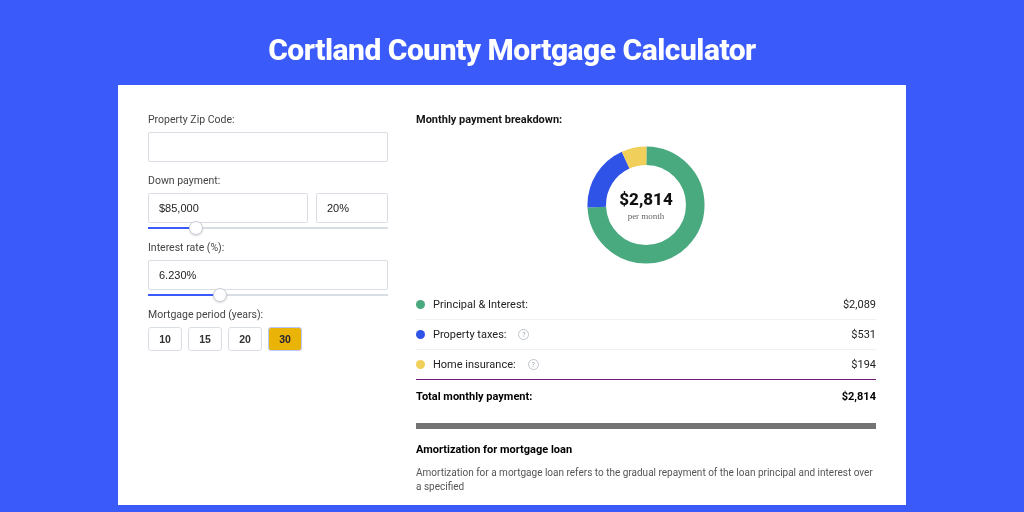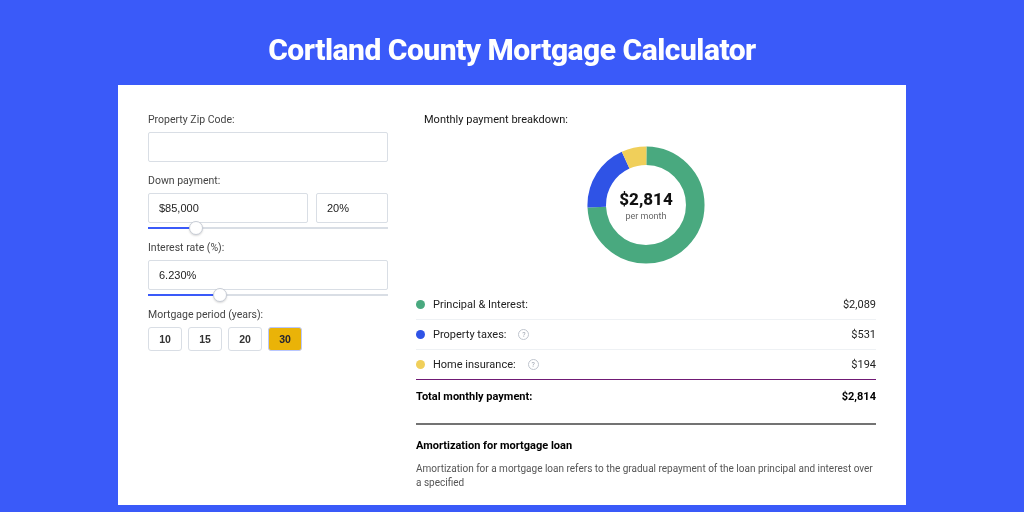--- a/index.html
+++ b/index.html
@@ -25,35 +25,35 @@
 
   .period-row { display: flex; gap: 6px; }
   .period-btn { width: 34px; height: 24px; border: 1px solid #d9dee5; background: #fff; font-size: 10.5px; color: #333; border-radius: 3px; cursor: pointer; font-weight: 600; }
   .period-btn.active { background: #eab308; border-color: #b9c7ff; color: #223; }
 
   .vet-row { display: flex; align-items: center; gap: 8px; margin-top: 14px; }
   .toggle { width: 28px; height: 16px; background: #e8eaee; border-radius: 10px; position: relative; }
   .toggle .knob { position: absolute; left: 1px; top: 1px; width: 14px; height: 14px; background: #fff; border-radius: 50%; box-shadow: 0 1px 1px rgba(0,0,0,.2); }
   .vet-row span { font-size: 10.5px; color: #333; }
 
-  .r-title { font-size: 11px; font-weight: 400; color: #161616; margin-bottom: 14px; margin-left: 8px; }
+  .r-title { font-size: 11px; font-weight: 700; color: #161616; margin-bottom: 14px; }
 
   .donut-wrap { position: relative; width: 130px; height: 130px; margin: 0 auto 20px; }
   .donut-center { position: absolute; inset: 0; display: flex; flex-direction: column; align-items: center; justify-content: center; }
   .donut-center .big { font-size: 17px; font-weight: 800; color: #111; }
-  .donut-center .sm { font-size: 9px; color: #666; margin-top: 2px; }
+  .donut-center .sm { font-size: 9px; color: #666; margin-top: 2px; font-family: Liberation Serif, serif; }
 
   .legend-row { display: flex; align-items: center; justify-content: space-between; padding: 8px 0; border-bottom: 1px solid #eef1f4; font-size: 11px; color: #222; }
   .legend-row:last-of-type { border-bottom: none; }
   .legend-left { display: flex; align-items: center; gap: 8px; }
   .dot { width: 9px; height: 9px; border-radius: 50%; display: inline-block; }
   .info { width: 11px; height: 11px; border: 1px solid #bfc5ce; border-radius: 50%; display: inline-flex; align-items: center; justify-content: center; font-size: 7px; color: #9aa1ad; margin-left: 4px; }
   .total-row { display: flex; justify-content: space-between; font-weight: 700; font-size: 11px; padding: 10px 0; border-top: 1px solid #701a75; }
 
-  .amort { border-top: 2px solid #737373; margin-top: 10px; padding-top: 14px; }
+  .amort { border-top: 6px solid #737373; margin-top: 10px; padding-top: 14px; }
   .amort-title { font-size: 11px; font-weight: 700; margin-bottom: 10px; }
   .amort-text { font-size: 10px; color: #555; line-height: 1.4; }
 </style>
 </head>
 <body>
 
 <div class="hdr">
   <h1>Cortland County Mortgage Calculator</h1>
 </div>
 

